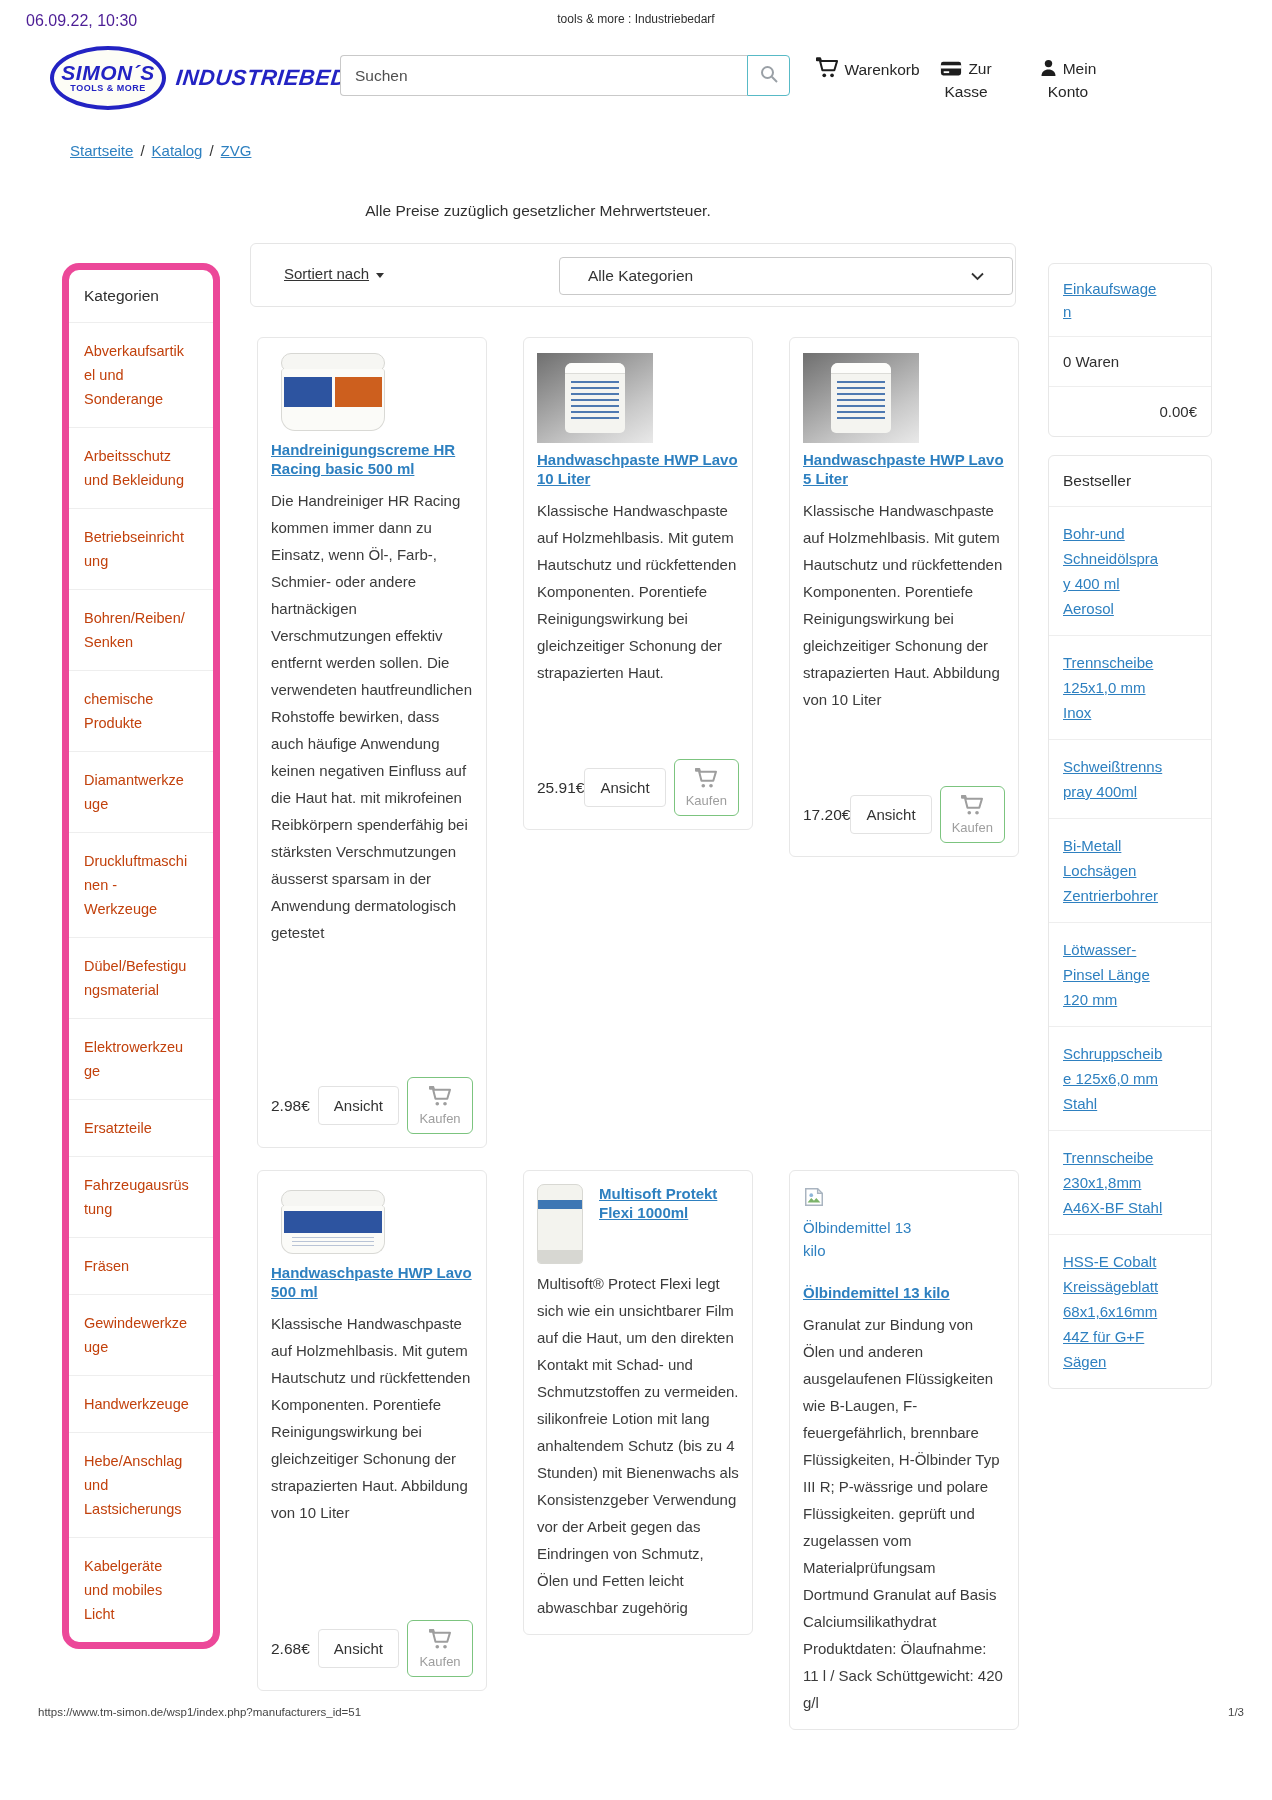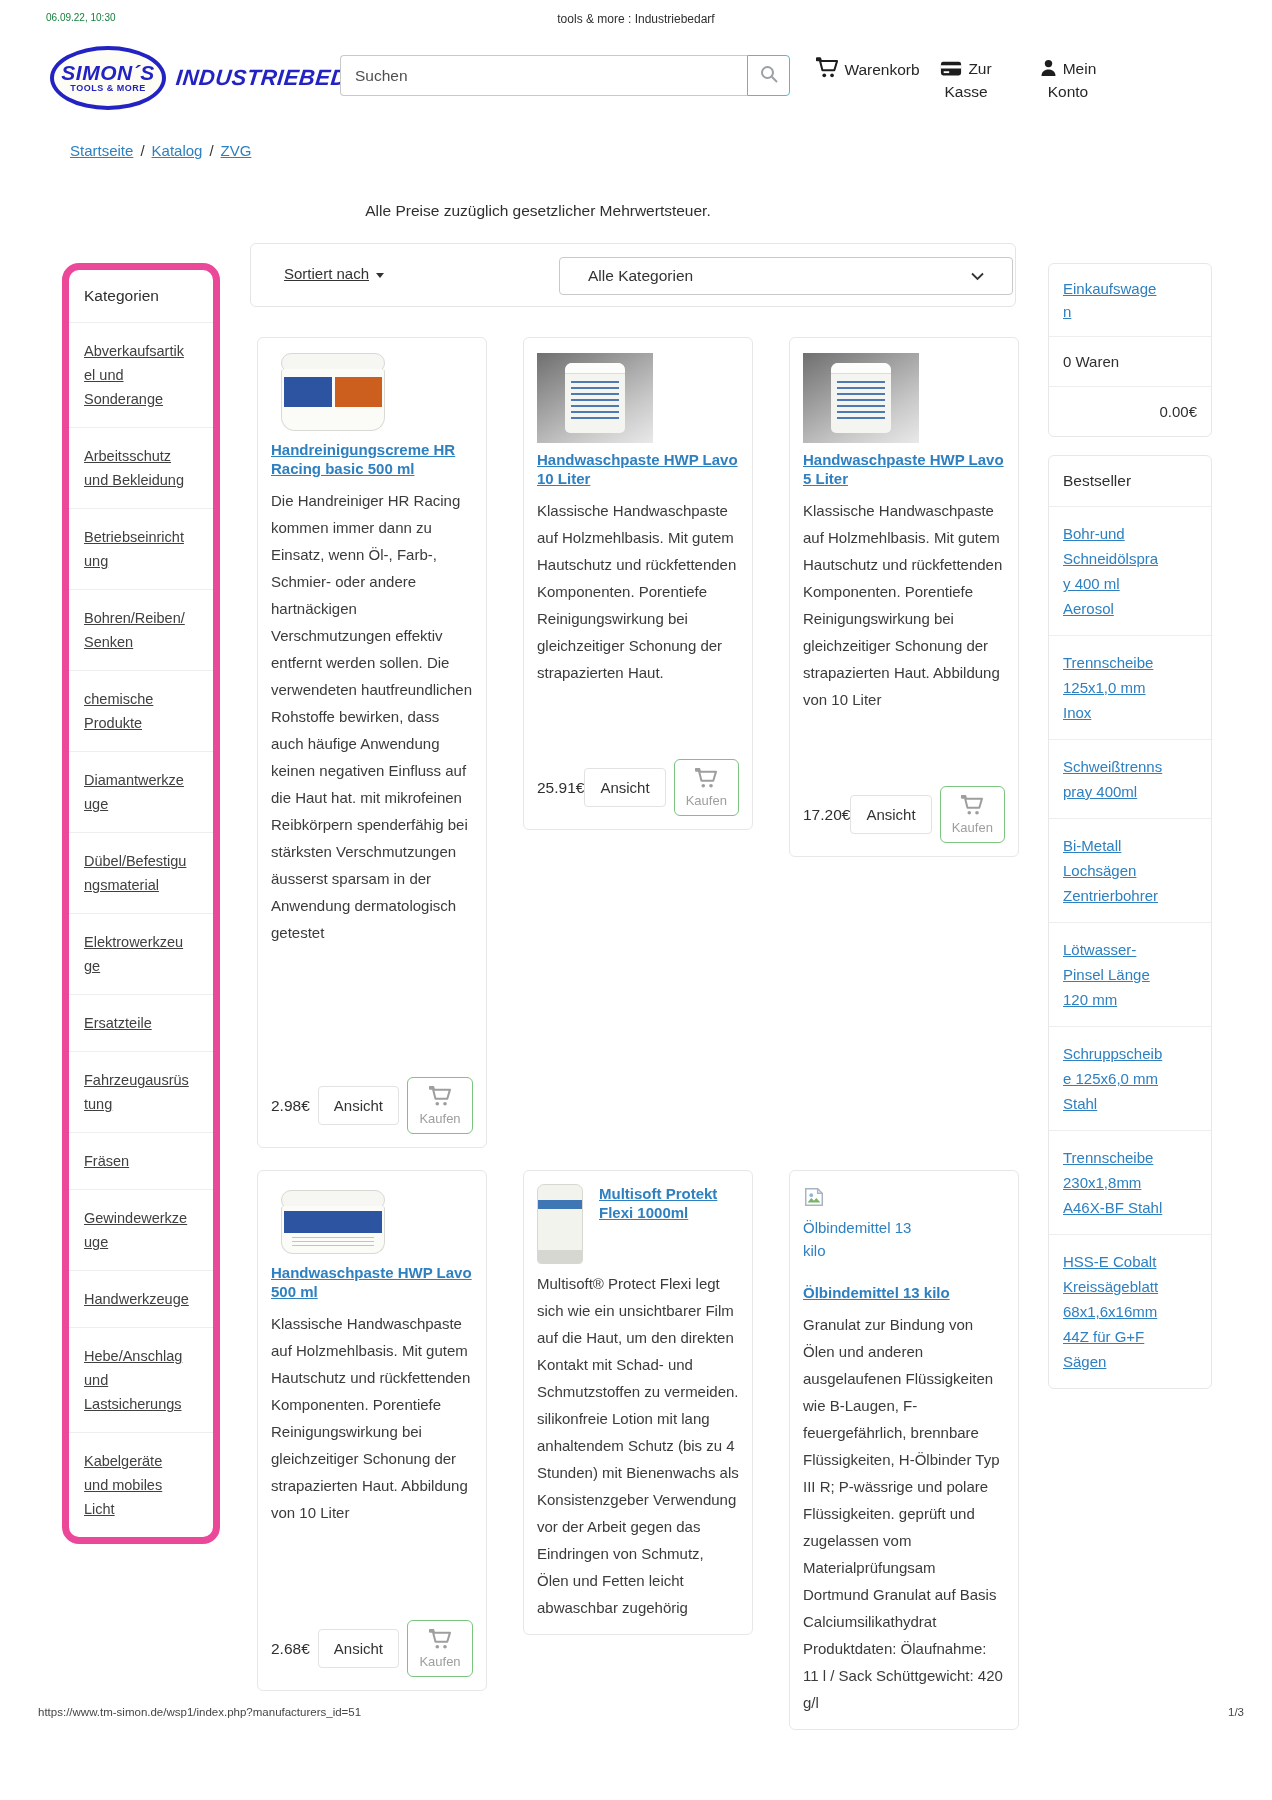--- a/index.html
+++ b/index.html
@@ -2,21 +2,21 @@
 <html><head>
 <meta charset="utf-8">
 <style>
   *{box-sizing:border-box;margin:0;padding:0}
   body{background:#fff}
   a{cursor:pointer}
   .page{position:relative;width:1272px;height:1800px;background:#fff;overflow:hidden;
         font-family:"Liberation Sans",sans-serif;color:#333}
 
   
-  .print-meta{position:absolute;top:12px;left:46px;font-size:10px;color:#15803d}
+  .print-meta{position:absolute;top:12px;left:26px;font-size:16px;color:#4c1d95}
   .print-title{position:absolute;top:12px;left:0;right:0;text-align:center;font-size:12px;color:#2f2f2f}
   .foot-url{position:absolute;left:38px;top:1706px;font-size:11.5px;color:#454545}
   .foot-page{position:absolute;right:28px;top:1706px;font-size:11.5px;color:#454545}
 
   
   .logo{position:absolute;left:50px;top:46px;display:flex;align-items:center;gap:10px}
   .logo-ellipse{width:116px;height:64px;border:4px solid #2323c3;border-radius:50%;
     display:flex;flex-direction:column;align-items:center;justify-content:center;background:#fdfdf6}
   .logo-main{color:#2323c3;font-size:21px;font-weight:bold;font-style:italic;line-height:20px;letter-spacing:.5px}
   .logo-sub{color:#2323c3;font-size:9px;font-weight:bold;letter-spacing:.5px}
@@ -44,21 +44,21 @@
   .sort-link{position:absolute;left:33px;top:21px;font-size:15px;color:#333;text-decoration:underline}
   .caret{display:inline-block;width:0;height:0;border-left:4.5px solid transparent;border-right:4.5px solid transparent;
     border-top:5.5px solid #333;margin-left:7px;vertical-align:1px}
   .cat-select{position:absolute;left:308px;top:13px;width:454px;height:38px;border:1px solid #c9c9c9;border-radius:4px;
     background:#fff;display:flex;align-items:center;justify-content:space-between;padding:0 28px;font-size:15.5px;color:#333;cursor:pointer}
 
   
   .sidebox{position:absolute;left:62px;top:263px;width:158px;border:7px solid #ec4899;border-radius:17px;background:#fff}
   .stitle{padding:17px 15px;font-size:15.5px;color:#2f2f2f}
   .sitem{border-top:1px solid #eee;padding:16px 15px;font-size:14.5px;line-height:24px}
-  .sitem a{color:#404040;text-decoration:underline;display:inline-block;max-width:106px;overflow-wrap:anywhere}
+  .sitem a{color:#c2410c;display:inline-block;max-width:106px;overflow-wrap:anywhere}
 
   
   .grid{position:absolute;left:257px;top:337px;width:762px;display:grid;
     grid-template-columns:230px 230px 230px;column-gap:36px;row-gap:22px;align-items:start}
   .card{border:1px solid #e7e7e7;border-radius:6px;background:#fff;padding:13px;display:flex;flex-direction:column;overflow:hidden}
   .card.h1{height:811px}.card.h2{height:493px}.card.h3{height:520px}.card.h4{height:521px}
   .ptitle{color:#2e80c0;font-weight:bold;font-size:15px;line-height:19px;text-decoration:underline;margin:7px 0 9px;display:block}
   .pdesc{font-size:15px;line-height:27px;color:#3b3b3b}
   .buy-row{margin-top:auto;display:flex;align-items:center;padding-top:8px}
   .pprice{font-size:15.5px;color:#2f2f2f}
@@ -171,20 +171,21 @@
   </div>
 
   <div class="sidebox">
     <div class="stitle">Kategorien</div>
     <div class="sitem"><a>Abverkaufsartikel und Sonderange</a></div>
     <div class="sitem"><a>Arbeitsschutz und Bekleidung</a></div>
     <div class="sitem"><a>Betriebseinrichtung</a></div>
     <div class="sitem"><a>Bohren/Reiben/Senken</a></div>
     <div class="sitem"><a>chemische Produkte</a></div>
     <div class="sitem"><a>Diamantwerkzeuge</a></div>
+    <div class="sitem"><a>Druckluftmaschinen - Werkzeuge</a></div>
     <div class="sitem"><a>Dübel/Befestigungsmaterial</a></div>
     <div class="sitem"><a>Elektrowerkzeuge</a></div>
     <div class="sitem"><a>Ersatzteile</a></div>
     <div class="sitem"><a>Fahrzeugausrüstung</a></div>
     <div class="sitem"><a>Fräsen</a></div>
     <div class="sitem"><a>Gewindewerkzeuge</a></div>
     <div class="sitem"><a>Handwerkzeuge</a></div>
     <div class="sitem"><a>Hebe/Anschlag und Lastsicherungs</a></div>
     <div class="sitem"><a>Kabelgeräte und mobiles Licht</a></div>
   </div>

